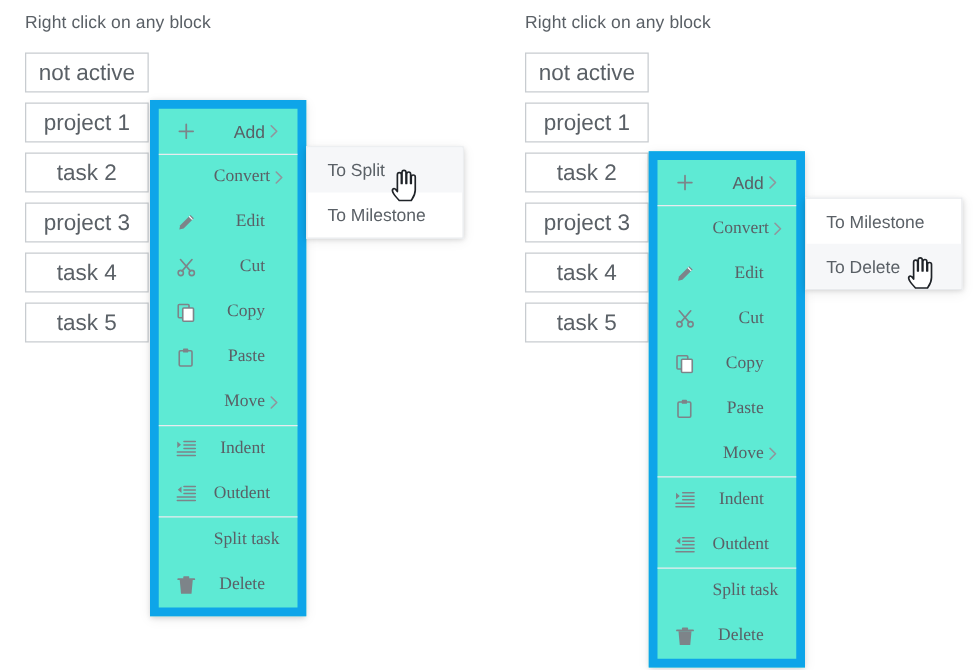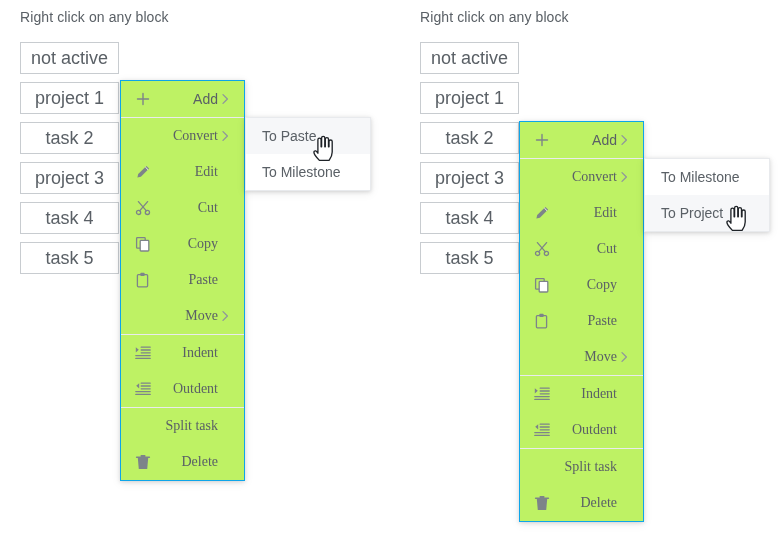--- a/index.html
+++ b/index.html
@@ -56,23 +56,23 @@
     align-items: center;
     justify-content: center;
     font-size: 18px;
     color: #5a6066;
     white-space: nowrap;
   }
 
   
   .menu {
     position: absolute;
-    background: #bef264;
+    background: #5eead4;
     box-sizing: border-box;
-    border: 1px solid #0ea5e9;
+    border: 7px solid #0ea5e9;
     box-shadow: 0 1px 4px rgba(0,0,0,0.14), 0 2px 10px rgba(0,0,0,0.07);
     padding: 0;
   }
   .menu-group + .menu-group {
     border-top: 1px solid #e9ebee;
     font-family: Liberation Serif, serif;
   }
   .mi {
     position: relative;
     height: 36px;
@@ -305,21 +305,21 @@
               <use href="#ic-trash"></use>
             </svg>
           </span>
         <span class="mi-label">Delete</span>
         <span class="mi-arrow empty"></span>
       </div>
     </div>
   </div>
 
   <div class="submenu" style="left:245px; top:117px; width:126px;">
-    <div class="smi hl">To Paste</div>
+    <div class="smi hl">To Split</div>
     <div class="smi">To Milestone</div>
   </div>
 
   <div class="cursor" style="left:311px; top:134px;">
     <svg width="26" height="30" viewBox="0 0 26 30">
         <use href="#ic-hand"></use>
       </svg>
   </div>
 </div>
 
@@ -444,21 +444,21 @@
             </svg>
           </span>
         <span class="mi-label">Delete</span>
         <span class="mi-arrow empty"></span>
       </div>
     </div>
   </div>
 
   <div class="submenu" style="left:244px; top:158px; width:126px;">
     <div class="smi">To Milestone</div>
-    <div class="smi hl">To Project</div>
+    <div class="smi hl">To Delete</div>
   </div>
 
   <div class="cursor" style="left:324px; top:204px;">
     <svg width="26" height="30" viewBox="0 0 26 30">
         <use href="#ic-hand"></use>
       </svg>
   </div>
 </div>
 
 </body></html>

